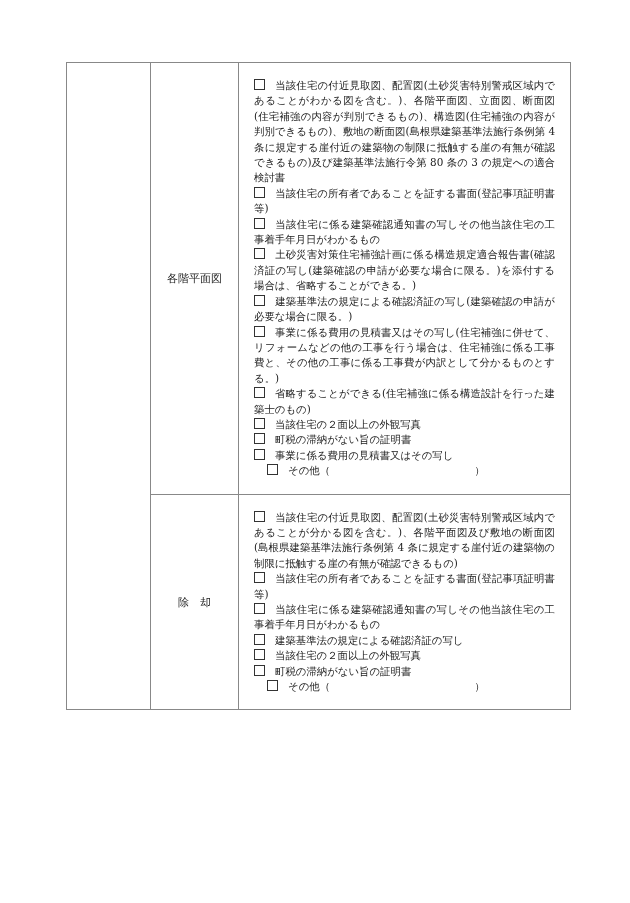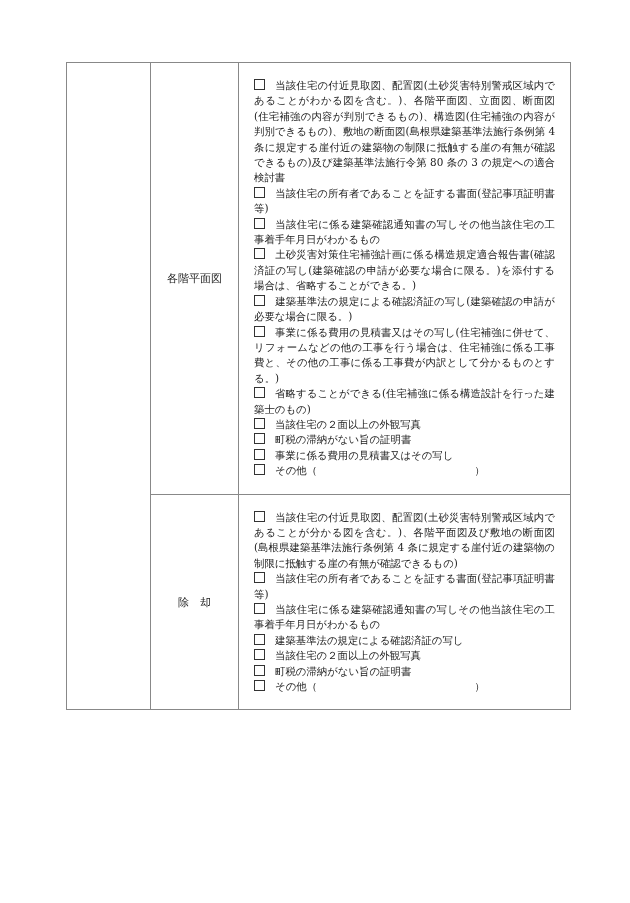--- a/index.html
+++ b/index.html
@@ -7,21 +7,21 @@
          font-family: "DejaVu Serif", "Liberation Serif", serif; color: #222; }
   table.form { position: absolute; left: 66px; top: 62px; width: 505px;
                border-collapse: collapse; table-layout: fixed; }
   table.form td { border: 1px solid #888; vertical-align: middle; padding: 15px; }
   td.c1 { width: 53px; }
   td.c2 { width: 57px; text-align: center; font-size: 11px; letter-spacing: 0px; }
   td.c3 { padding: 1px 4px 1px 6px; }
   .item { font-size: 10.4px; line-height: 15.4px; text-align: justify; word-break: break-all; }
   .box { display: inline-block; width: 9px; height: 9px; border: 1px solid #333;
          vertical-align: -1px; margin-right: 10px; background: #fff; }
-  .other-row { display: flex; }
+  .other-row { display: flex; margin-left: 13px; }
   .other-row .paren-close { margin-left: auto; margin-right: 70px; }
 </style>
 </head>
 <body>
 
 <table class="form">
   <tbody>
       <tr>
     <td class="c1" rowspan="2"></td>
     <td class="c2">各階平面図</td>

